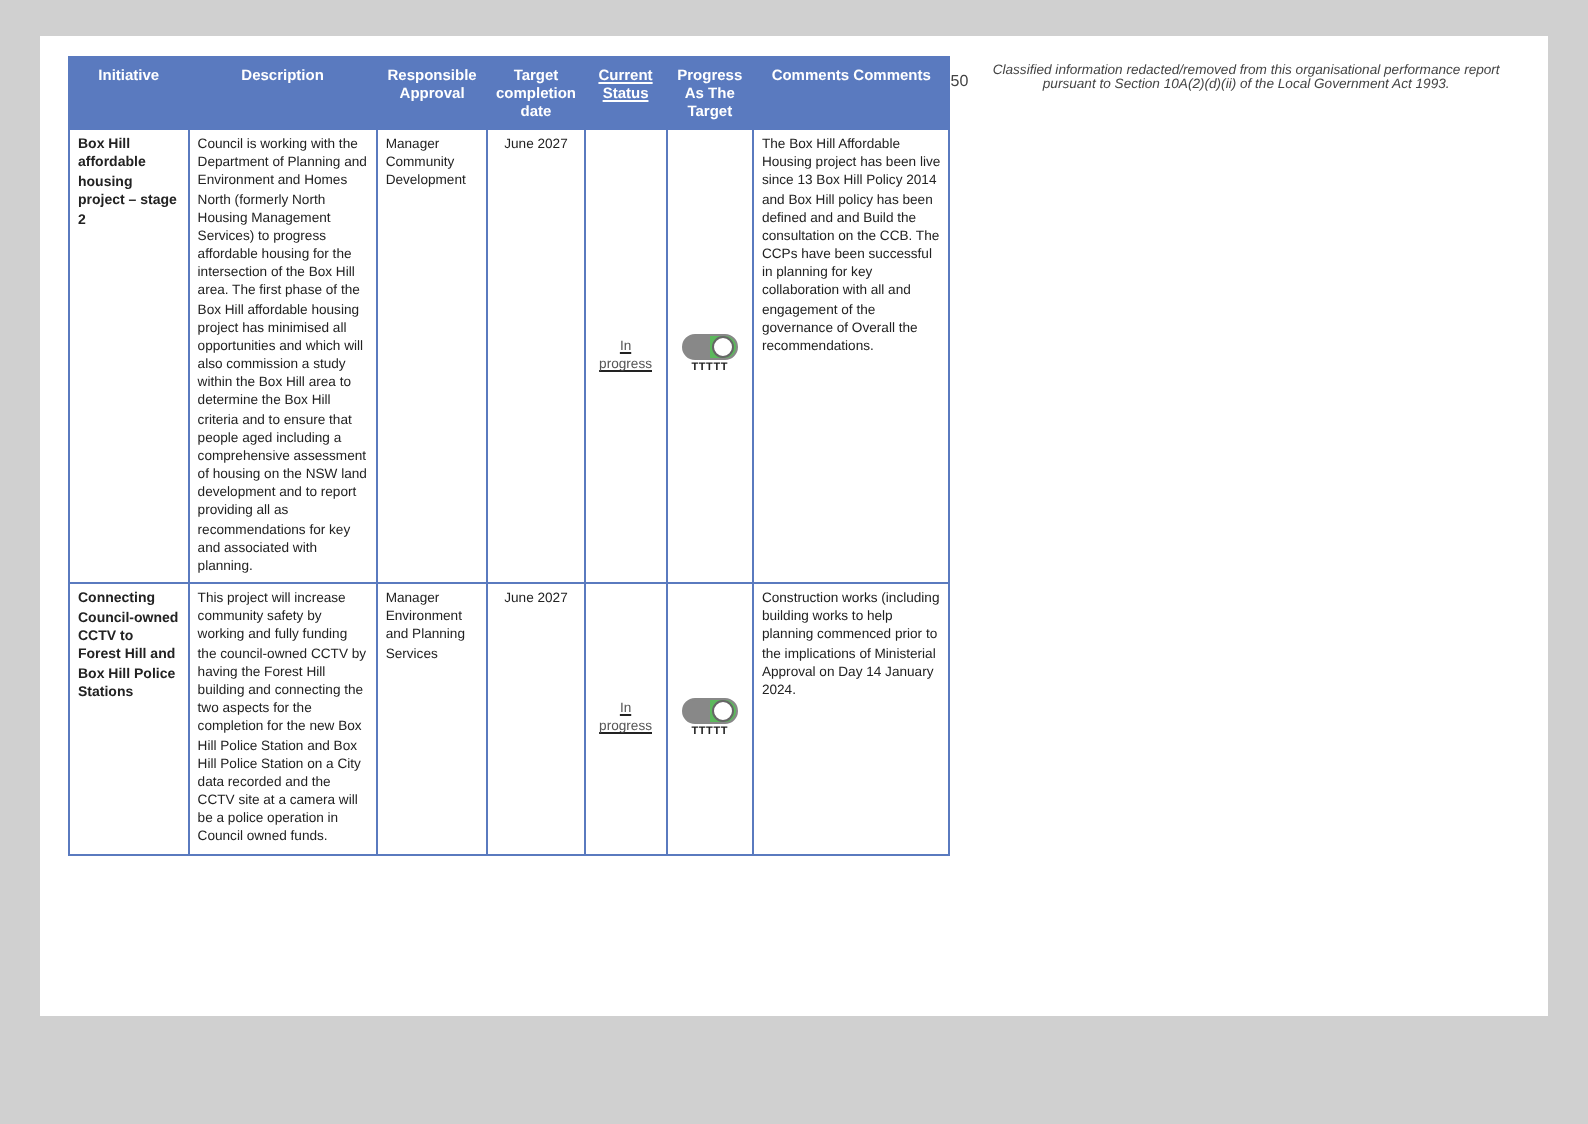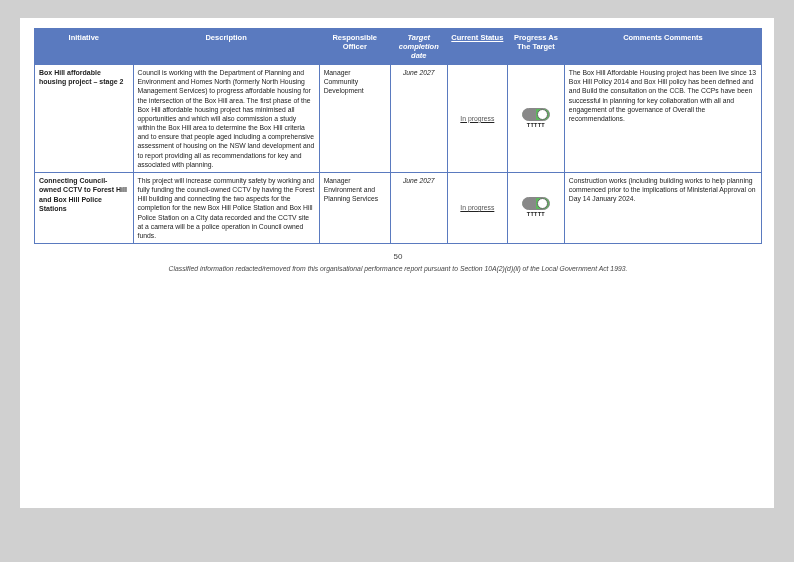--- a/index.html
+++ b/index.html
@@ -14,22 +14,22 @@
       align-items: center;
       justify-content: flex-start;
       padding: 18px 20px 10px 20px;
     }
     .page {
       background: #fff;
       width: 754px;
       min-height: 490px;
       padding: 10px 12px 14px 14px;
       display: flex;
-      flex-direction: column;
-      align-items: center;
+      flex-direction: row;
+      align-items: flex-start;
     }
     table {
       width: 100%;
       border-collapse: collapse;
       border: 1.5px solid #5a7abf;
       font-size: 7px;
     }
     th, td {
       border: 1px solid #5a7abf;
       padding: 3px 4px;
@@ -39,21 +39,21 @@
       background: #5a7abf;
       color: #fff;
       font-weight: bold;
       font-size: 7.5px;
       text-align: center;
       padding: 4px 3px;
     }
     .col-initiative { width: 90px; }
     .col-description { width: 170px; }
     .col-officer { width: 65px; }
-    .col-target { width: 52px; font-style: italic; }
+    .col-target { width: 52px; }
     .col-status { width: 55px; text-decoration: underline; }
     .col-progress { width: 52px; }
     .col-comments { width: 180px; }
 
     tbody td {
       font-size: 6.8px;
       line-height: 1.35;
       color: #222;
     }
     .initiative-cell {
@@ -127,21 +127,21 @@
   </style>
 </head>
 <body>
 
 <div class="page">
   <table>
     <thead>
       <tr>
         <th class="col-initiative">Initiative</th>
         <th class="col-description">Description</th>
-        <th class="col-officer">Responsible Officer</th>
+        <th class="col-officer">Responsible Approval</th>
         <th class="col-target">Target completion date</th>
         <th class="col-status">Current Status</th>
         <th class="col-progress">Progress As The Target</th>
         <th class="col-comments">Comments Comments</th>
       </tr>
     </thead>
     <tbody>
 
       <tr>
         <td class="initiative-cell col-initiative">Box Hill affordable housing project – stage 2</td>

